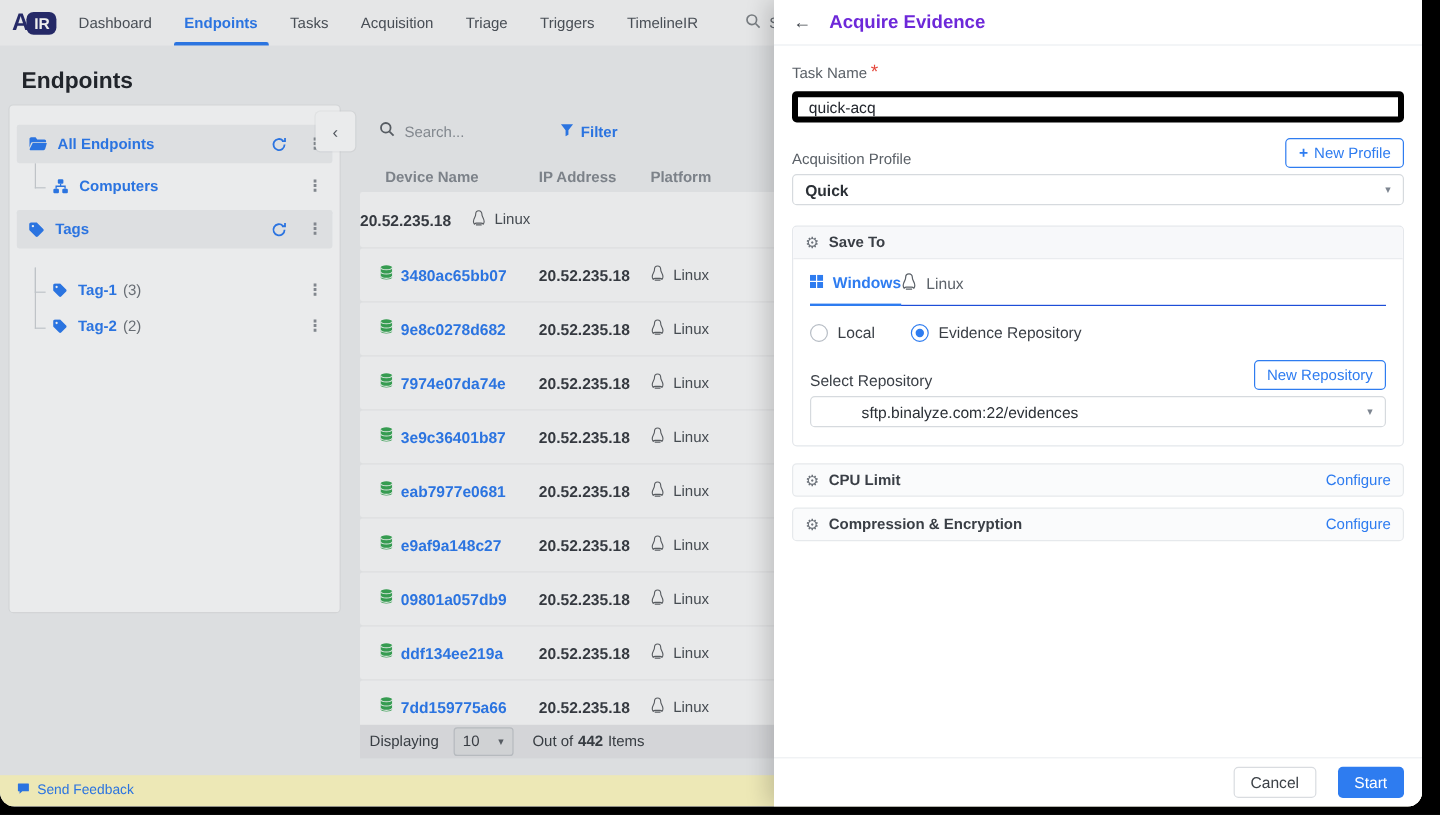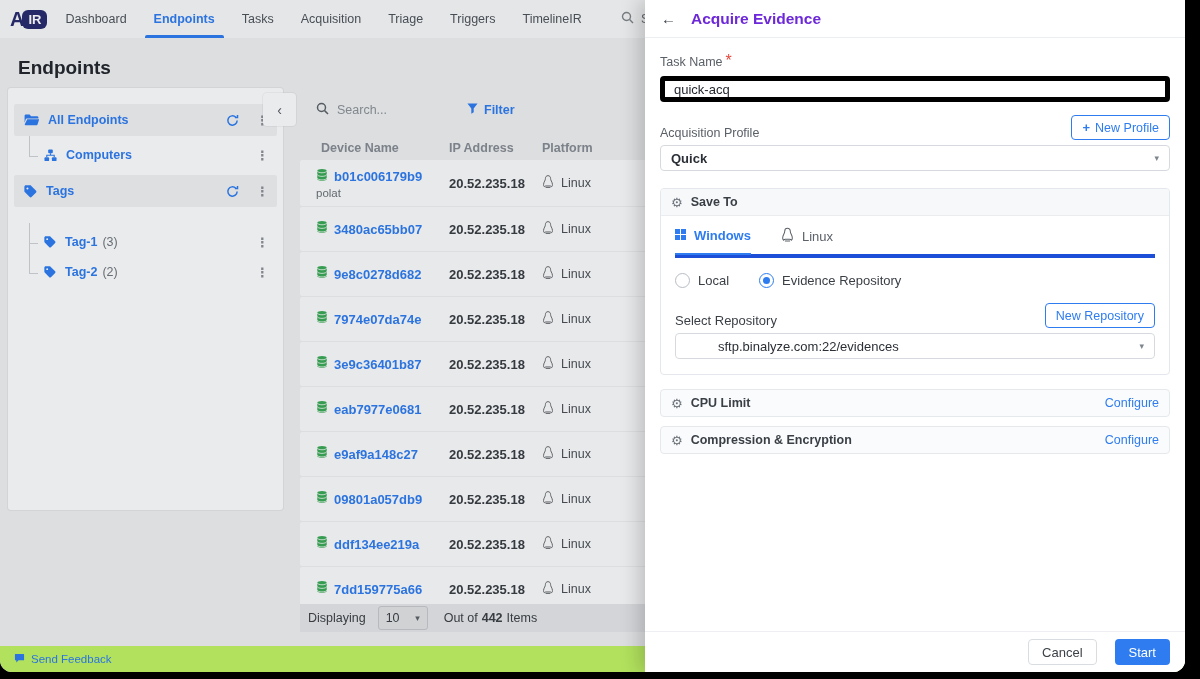--- a/index.html
+++ b/index.html
@@ -62,21 +62,21 @@
   .c-ip { width:93px; font-size:13px; font-weight:600; color:#383d44; }
   .c-plat { display:flex; align-items:center; gap:7px; font-size:12.5px; color:#4a5057; }
 
   
   .pagebar { position:absolute; left:300px; top:604px; width:380px; height:28px; background:#e3e5e8; display:flex; align-items:center; font-size:12.5px; color:#3c4147; z-index:3; }
   .pagebar .lbl { margin-left:8px; }
   .size-select { margin-left:12px; width:50px; height:24px; border:1px solid #c3c7cc; background:#dfe1e4; border-radius:3px; display:flex; align-items:center; justify-content:space-between; padding:0 7px; cursor:pointer; }
   .size-select .caret { font-size:9px; color:#5c6269; }
   .pagebar .outof { margin-left:16px; }
   .pagebar b { margin:0 4px; }
-  .brandbar { position:absolute; left:0; right:0; top:646px; height:26px; background:#bef264; z-index:4; }
+  .brandbar { position:absolute; left:0; right:0; top:646px; height:26px; background:#fef9c3; z-index:4; }
   .feedback { position:absolute; left:14px; top:0; height:26px; display:flex; align-items:center; gap:6px; color:var(--accent); font-size:11.5px; cursor:pointer; }
   .brand { position:absolute; left:300px; width:260px; top:0; height:26px; display:flex; align-items:center; justify-content:center; color:#3a43a8; font-weight:700; font-size:15px; letter-spacing:.2px; }
 
   
   .drawer { position:absolute; top:0; right:0; width:540px; height:100%; background:#fff; z-index:50; box-shadow:-6px 0 18px rgba(0,0,0,.18); }
   .d-head { height:38px; display:flex; align-items:center; padding:0 16px; border-bottom:1px solid #eceff2; }
   .back { font-size:15px; color:#3f444b; margin-right:15px; cursor:pointer; line-height:1; }
   .d-title { font-size:15.5px; font-weight:700; color:#6d28d9; }
   .d-body { padding:0 15px; position:relative; }
   .flabel { font-size:12.5px; color:#5a6067; }
@@ -88,21 +88,21 @@
   .plus { font-size:13px; font-weight:700; line-height:1; }
   .select { margin-top:5px; height:26px; border:1px solid #d6dade; border-radius:4px; display:flex; align-items:center; justify-content:space-between; padding:0 10px; font-size:13px; background:#fff; cursor:pointer; }
   .select .val { color:#2b3036; font-weight:600; }
   .select .val.normal { font-weight:400;margin-left:32px; }
   .select .caret { font-size:9px; color:#7d8590; }
   .card { margin-top:17px; border:1px solid #e4e7eb; border-radius:4px; overflow:hidden; background:#fff; }
   .card-h { height:27px; background:#f7f8fa; border-bottom:1px solid #eaecef; display:flex; align-items:center; gap:8px; padding:0 10px; }
   .gears { color:#6d737b; font-size:13px; line-height:1; }
   .s-title { font-size:12.5px; font-weight:600; color:#3a3f46; }
   .card-b { padding:0 14px 15px; }
-  .tabs { display:flex; gap:30px; border-bottom:4px solid #1d4ed8; padding-top:11px; }
+  .tabs { display:flex; border-bottom:1px solid #1d4ed8; padding-top:11px; }
   .tab { display:flex; align-items:center; gap:8px; padding-bottom:9px; font-size:13px; color:#5c6269; cursor:pointer; }
   .tab.active { color:var(--accent); font-weight:600; border-bottom:2px solid var(--accent); margin-bottom:-1px; }
   .radios { display:flex; gap:30px; margin-top:15px; align-items:center; }
   .radio { display:flex; align-items:center; gap:8px; font-size:13px; color:#3a3f46; cursor:pointer; }
   .rdot { width:15px; height:15px; border-radius:50%; border:1.5px solid #b7bdc5; background:#fff; display:flex; align-items:center; justify-content:center; }
   .radio.sel .rdot { border-color:var(--accent); }
   .radio.sel .rdot::after { content:""; width:7px; height:7px; border-radius:50%; background:var(--accent); }
   .repo-row { margin-top:15px; display:flex; align-items:flex-end; justify-content:space-between; }
   .repo-lbl { font-size:13px; color:#3a3f46; }
   .sectionbar { margin-top:14px; height:28px; border:1px solid #e6e9ec; background:#fafbfc; border-radius:4px; display:flex; align-items:center; gap:8px; padding:0 10px; }
@@ -247,30 +247,20 @@
 
     <div class="thead">
       <div class="th-name">Device Name</div>
       <div class="th-ip">IP Address</div>
       <div class="th-plat">Platform</div>
     </div>
 
     <div class="rows">
 
       <div class="row first">
-        <div class="c-name">
-          <div class="line">
-            <span><svg width="12" height="14" viewBox="0 0 14 16">
-                  <path fill="#3aa757" d="M1.5 3.2C1.5 1.9 3.9 1 7 1s5.5.9 5.5 2.2v9.6c0 1.3-2.4 2.2-5.5 2.2s-5.5-.9-5.5-2.2z"></path>
-                  <path fill="none" stroke="#eaf6ee" stroke-width="1" d="M1.5 3.2c0 1.2 2.4 2.2 5.5 2.2s5.5-1 5.5-2.2M1.5 7.4c0 1.2 2.4 2.2 5.5 2.2s5.5-1 5.5-2.2M1.5 11.6c0 1.2 2.4 2.2 5.5 2.2s5.5-1 5.5-2.2"></path>
-                </svg></span>
-            <span class="nm">b01c006179b9</span>
-          </div>
-          <span class="sub">polat</span>
-        </div>
         <div class="c-ip">20.52.235.18</div>
         <div class="c-plat">
           <span><svg width="12" height="15" viewBox="0 0 14 16" fill="none" stroke="#5f6368" stroke-width="1.1">
                 <path d="M7 1.2c-1.9 0-3 1.4-3 3.2 0 1-.3 2-.9 3.1C2.4 8.8 1.8 10.2 1.8 11.7c0 1 .3 1.8.9 2.4.5-.6 1.2-.9 2-.9h4.6c.8 0 1.5.3 2 .9.6-.6.9-1.4.9-2.4 0-1.5-.6-2.9-1.3-4.2-.6-1.1-.9-2.1-.9-3.1 0-1.8-1.1-3.2-3-3.2z"></path>
                 <path d="M4.2 14.9h5.6"></path>
               </svg></span>
           <span>Linux</span>
         </div>
       </div>
 

